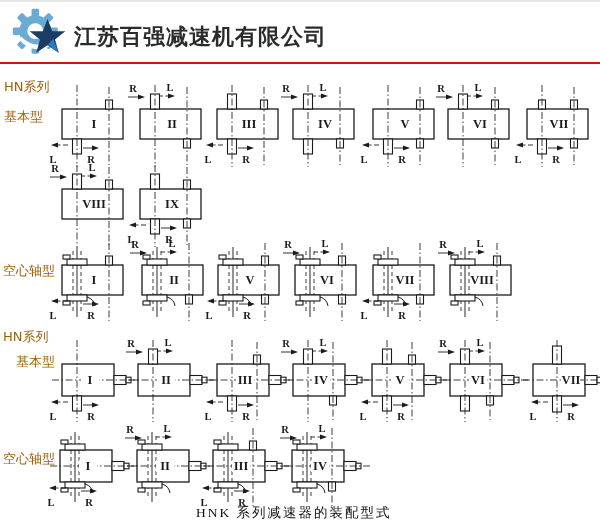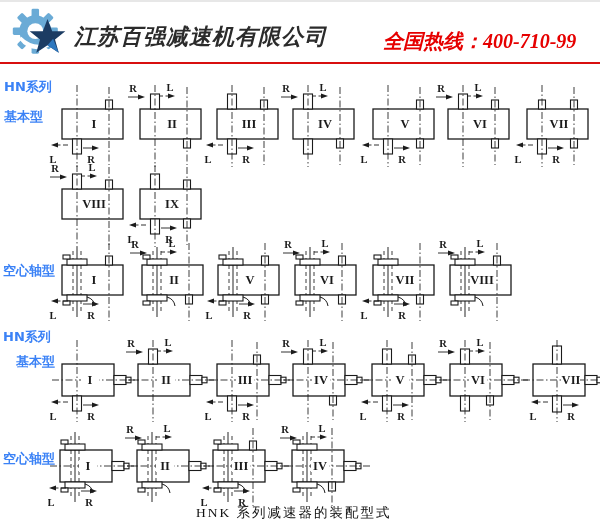--- a/index.html
+++ b/index.html
@@ -2,35 +2,35 @@
 <html><head>
 <meta charset="utf-8">
 <style>
   html,body{margin:0;padding:0;background:#f2f2f2;}
   .page{
     position:relative;width:600px;height:520px;margin:0 auto;
     background:#fff;overflow:hidden;
     border-top:2px solid #e7e7e7;
     font-family:"DejaVu Sans","Liberation Sans",sans-serif;
   }
-  .header{position:absolute;left:0;top:0;width:600px;height:44px;background:#fff;font-style:italic;}
+  .header{position:absolute;left:0;top:0;width:600px;height:44px;background:#fff;}
   .logo{position:absolute;left:10px;top:2px;}
   .company{
     position:absolute;left:74px;top:20px;
     font-size:22px;font-weight:bold;color:#2b2b2b;letter-spacing:1px;white-space:nowrap;
   }
   .hotline{
     position:absolute;left:383px;top:26px;
     font-size:20px;font-weight:bold;color:#e60000;white-space:nowrap;
     font-family:"Liberation Serif","DejaVu Sans",serif;
   }
   .divider{position:absolute;left:0;top:60px;width:600px;height:2px;background:#d80f0f;}
   .canvas{position:absolute;left:0;top:62px;width:600px;height:458px;background:#fff;}
   .rlabel{
-    position:absolute;font-size:13px;font-weight:bold;color:#3b82f6;white-space:nowrap;
+    position:absolute;font-size:13px;font-weight:normal;color:#a16207;white-space:nowrap;
   }
   .unit{position:absolute;}
   .caption{
     position:absolute;left:196px;top:440px;
     font-family:"Liberation Serif","DejaVu Serif",serif;
     font-size:13.5px;color:#111;letter-spacing:2px;white-space:nowrap;
   }
 </style>
 </head>
 <body>
@@ -49,21 +49,20 @@
         <rect x="23" y="3" width="8" height="9" rx="1.5" transform="rotate(270 27 27)"></rect>
         <rect x="23" y="3" width="8" height="9" rx="1.5" transform="rotate(315 27 27)"></rect>
         <circle cx="27" cy="27" r="17"></circle>
       </g>
       <circle cx="27" cy="27" r="8.5" fill="#fff"></circle>
       <path d="M12,33 q13,13 31,6 l-2,5 q-20,7 -31,-8 z" fill="#fff"></path>
       <polygon points="40,14 45,27 59,27 48,36 52,50 40,42 28,50 32,36 21,27 35,27" fill="#1c3c63"></polygon>
       <polygon points="40,42 52,50 46,35" fill="#2e78bf"></polygon>
     </svg>
     <div class="company">江苏百强减速机有限公司</div>
-    <div class="hotline">全国热线：400-710-99</div>
   </div>
   <div class="divider"></div>
 
   <div class="canvas" id="canvas">
     <div class="caption">HNK 系列减速器的装配型式</div>
   <div class="rlabel" style="left: 4px; top: 14px;">HN系列</div>
       <div class="rlabel" style="left: 4px; top: 44px;">基本型</div>
       <div class="rlabel" style="left: 3px; top: 198px;">空心轴型</div>
       <div class="rlabel" style="left: 3px; top: 264px;">HN系列</div>
       <div class="rlabel" style="left: 16px; top: 289px;">基本型</div>

